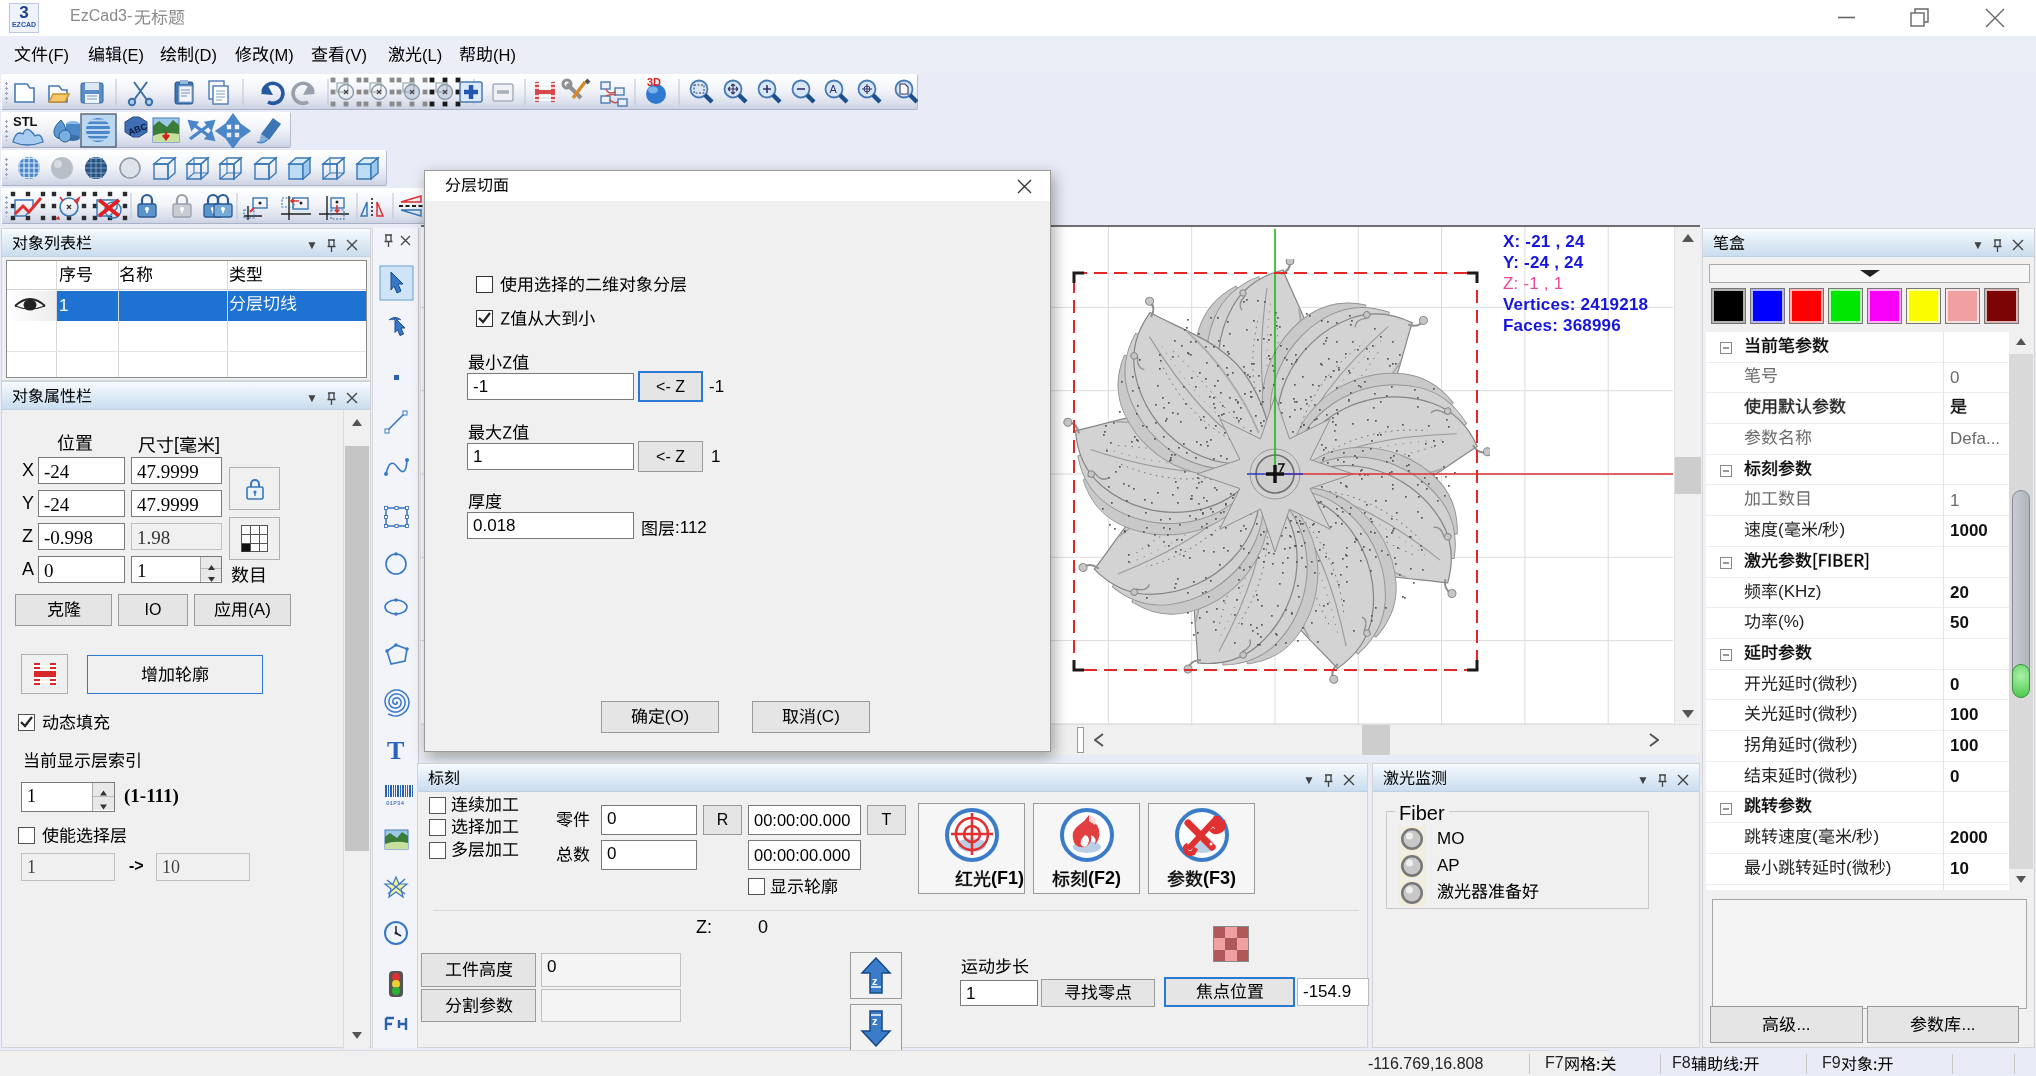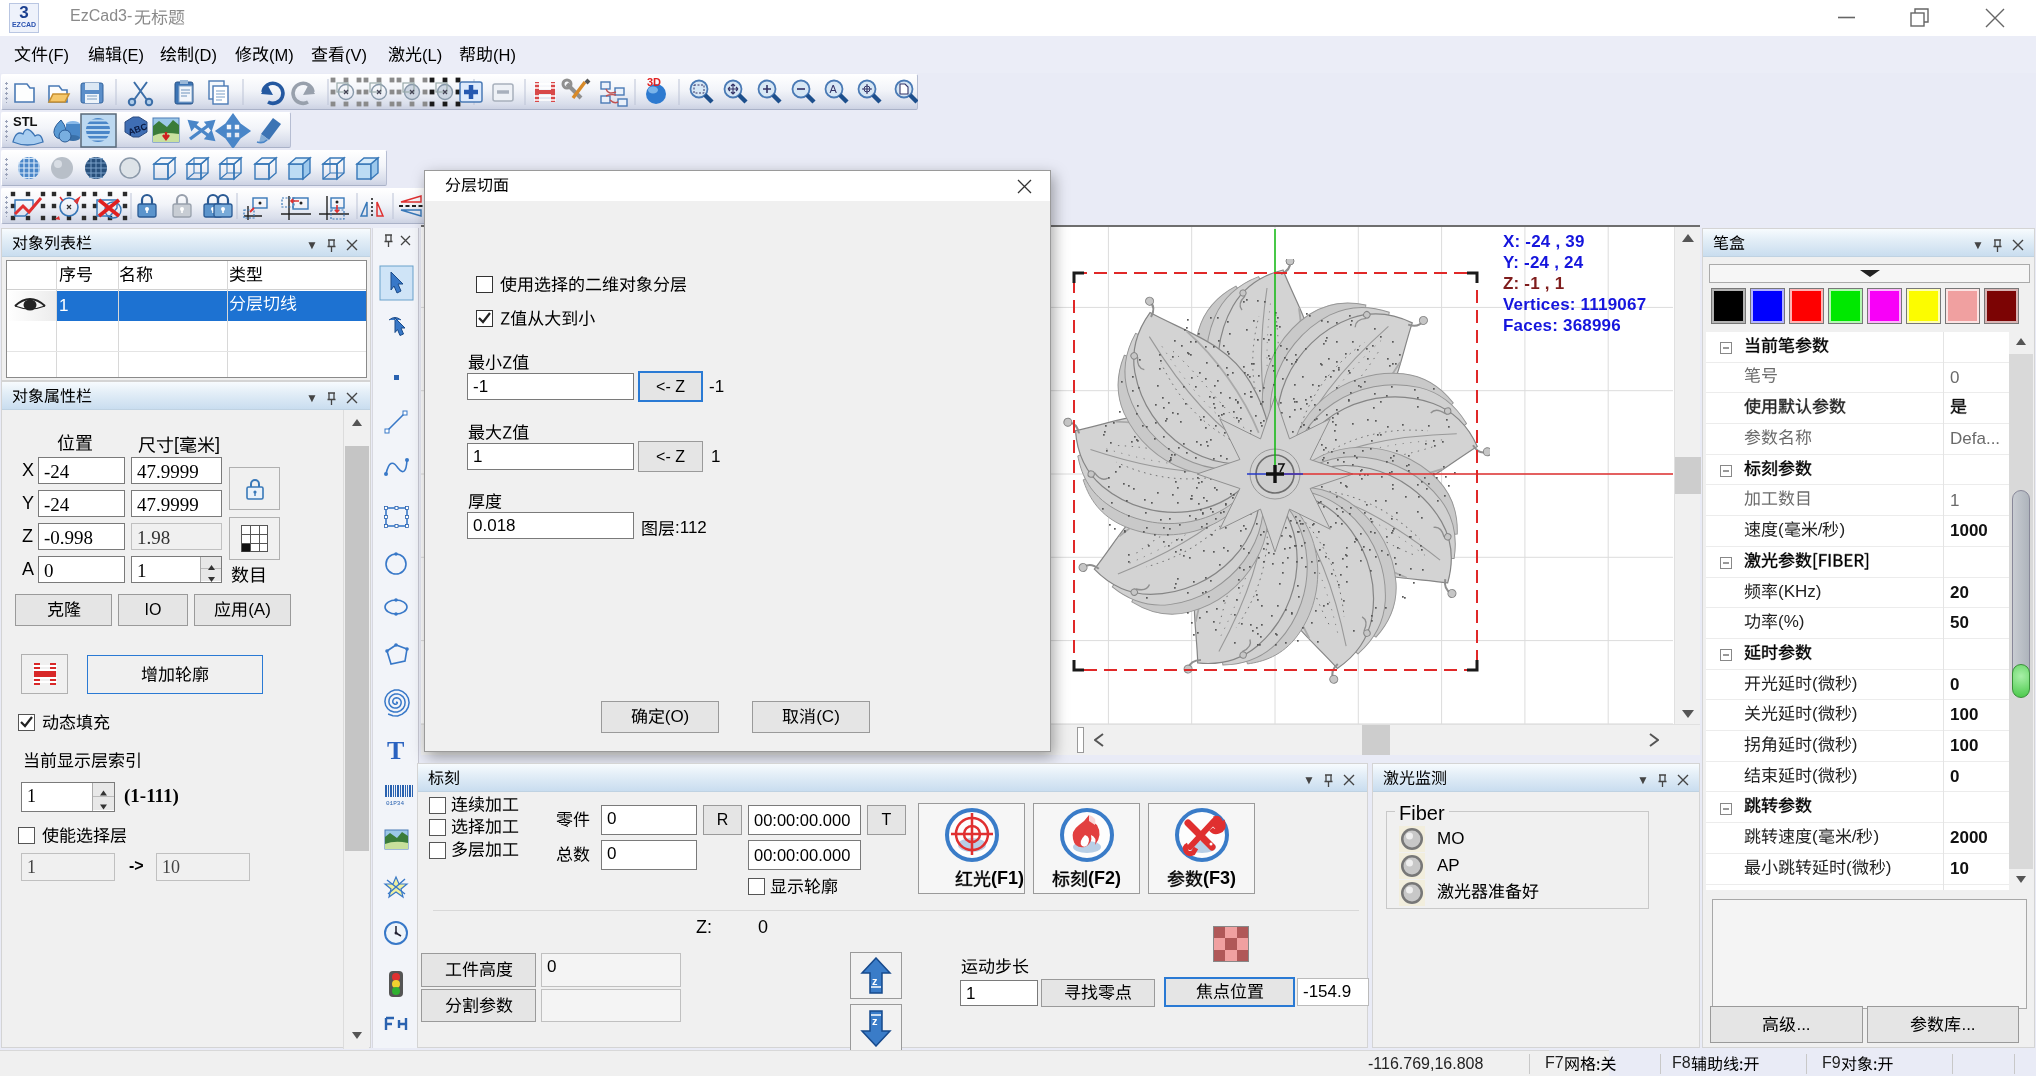--- a/index.html
+++ b/index.html
@@ -1517,24 +1517,24 @@
     </svg>
     <svg class="abs" style="left:645px;top:38px" width="420" height="414" viewBox="0 0 420 414">
       <rect x="8" y="8" width="403" height="397" fill="none" stroke="#e02828" stroke-width="2" stroke-dasharray="13 7"></rect>
       <path d="M8 18 v-10 h10 M401 8 h10 v10 M411 395 v10 h-10 M18 405 h-10 v-10" fill="none" stroke="#1a1a1a" stroke-width="3"></path>
     </svg>
     <svg class="abs" style="left:826px;top:236px" width="56" height="22" viewBox="0 0 56 22">
       <line x1="0" y1="11" x2="56" y2="11" stroke="#2438c8" stroke-width="1.6"></line>
       <path d="M28 2 v18 M19 11 h18" stroke="#111" stroke-width="3.4"></path>
       <path d="M31 1 h6 l-4 8" stroke="#111" stroke-width="1.6" fill="none"></path>
     </svg>
-    <span class="abs" style="left:1082px;top:5px;font-size:17px;font-weight:bold;color:#1515dd;letter-spacing:0.2px">X: -24 , 39</span>
+    <span class="abs" style="left:1082px;top:5px;font-size:17px;font-weight:bold;color:#1515dd;letter-spacing:0.2px">X: -21 , 24</span>
     <span class="abs" style="left:1082px;top:26px;font-size:17px;font-weight:bold;color:#1515dd;letter-spacing:0.2px">Y: -24 , 24</span>
-    <span class="abs" style="left:1082px;top:47px;font-size:17px;font-weight:bold;color:#7f1d1d;letter-spacing:0.2px">Z: -1 , 1</span>
-    <span class="abs" style="left:1082px;top:68px;font-size:17px;font-weight:bold;color:#1515dd;letter-spacing:0.2px">Vertices: 1119067</span>
+    <span class="abs" style="left:1082px;top:47px;font-size:17px;font-weight:normal;color:#ec4899;letter-spacing:0.2px">Z: -1 , 1</span>
+    <span class="abs" style="left:1082px;top:68px;font-size:17px;font-weight:bold;color:#1515dd;letter-spacing:0.2px">Vertices: 2419218</span>
     <span class="abs" style="left:1082px;top:89px;font-size:17px;font-weight:bold;color:#1515dd;letter-spacing:0.2px">Faces: 368996</span>
     <div class="abs" style="left:1253px;top:0;width:26px;height:497px;background:#f0f0f0;border-left:1px solid #e0e0e0">
       <svg class="abs" style="left:6px;top:6px" width="14" height="10">
         <path d="M7 1 L13 9 H1z" fill="#555"></path>
       </svg>
       <div class="abs" style="left:0;top:230px;width:26px;height:37px;background:#cdcdcd"></div>
       <svg class="abs" style="left:6px;top:482px" width="14" height="10">
         <path d="M7 9 L1 1 H13z" fill="#555"></path>
       </svg>
     </div>

